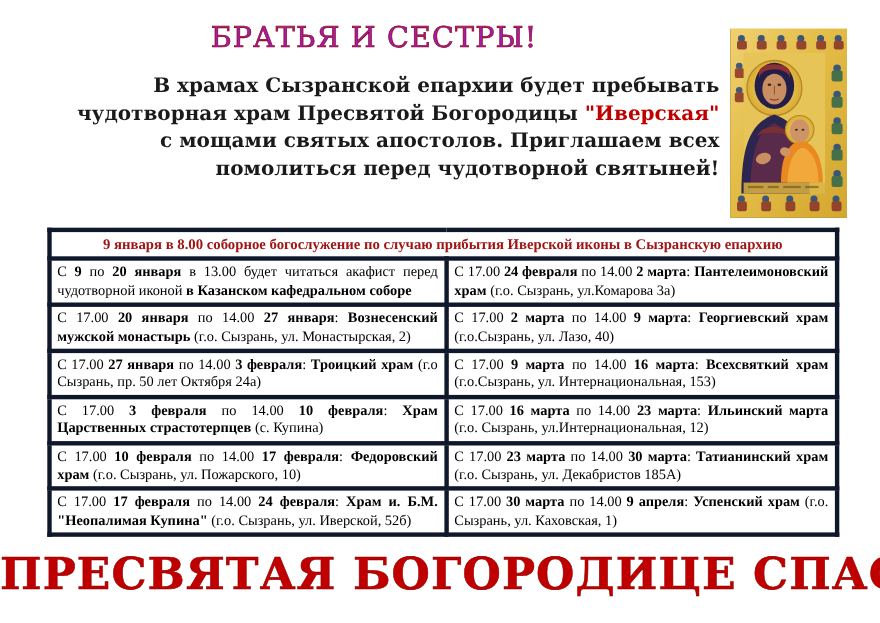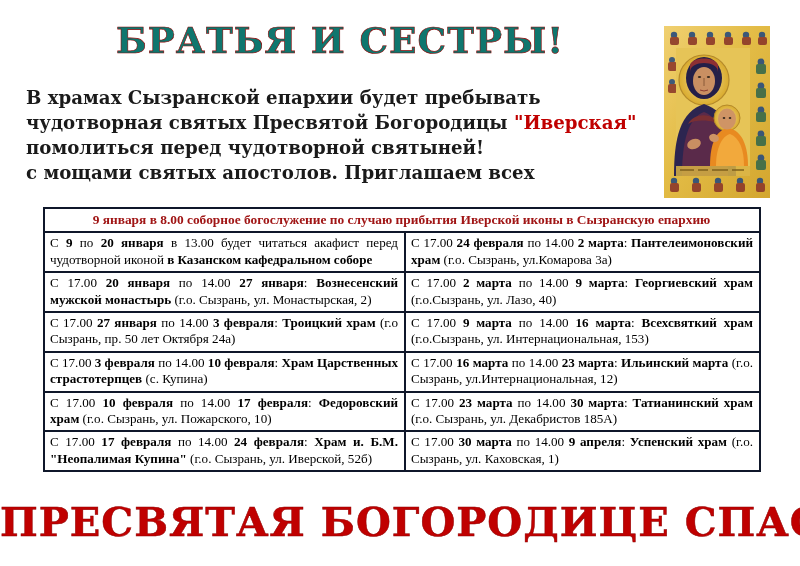--- a/index.html
+++ b/index.html
@@ -25,35 +25,35 @@
     height: 200px;
   }
 
   .headline {
     position: absolute;
     left: 30px;
     top: 22px;
     width: 620px;
     text-align: center;
     font-family: "DejaVu Serif", "Liberation Serif", serif;
-    font-weight: bold;
-    font-size: 36px;
+    font-weight: normal;
+    font-size: 26px;
     letter-spacing: 1px;
-    color: #0f766e;
+    color: #a21caf;
     -webkit-text-stroke: 0.6px #8d0000;
     line-height: 1;
     white-space: nowrap;
   }
 
   .subhead {
     position: absolute;
     left: 26px;
-    top: 85px;
+    top: 66px;
     width: 628px;
-    text-align: left;
+    text-align: right;
     font-family: "DejaVu Serif", "Liberation Serif", serif;
     font-weight: bold;
     font-size: 18.2px;
     line-height: 25px;
     color: #1a1a1a;
   }
   .subhead .ln { display: block; white-space: nowrap; }
   .subhead .accent { color: #c00000; }
 
   
@@ -72,21 +72,21 @@
   
   .schedule {
     position: absolute;
     left: 43px;
     top: 207px;
     width: 716px;
     border-collapse: collapse;
     table-layout: fixed;
   }
   .schedule td {
-    border: 2px solid #0f172a;
+    border: 4px solid #0f172a;
     padding: 2px 6px 3px 5px;
     font-family: "Liberation Serif", "DejaVu Serif", serif;
     font-size: 13.1px;
     line-height: 16.4px;
     vertical-align: top;
     text-align: justify;
     text-justify: inter-word;
     color: #000000;
   }
   .schedule td.banner {
@@ -124,23 +124,23 @@
 </style>
 </head>
 <body>
 
 <div class="poster-head">
 
   <div class="headline">БРАТЬЯ И СЕСТРЫ!</div>
 
   <div class="subhead">
     <span class="ln">В храмах Сызранской епархии будет пребывать</span>
-    <span class="ln"><span>чудотворная святых Пресвятой Богородицы </span><span class="accent">"Иверская"</span></span>
+    <span class="ln"><span>чудотворная храм Пресвятой Богородицы </span><span class="accent">"Иверская"</span></span>
+    <span class="ln">с мощами святых апостолов. Приглашаем всех</span>
     <span class="ln">помолиться перед чудотворной святыней!</span>
-    <span class="ln">с мощами святых апостолов. Приглашаем всех</span>
   </div>
 
   <div class="icon-frame">
     <svg width="106" height="172" viewBox="0 0 106 172" xmlns="http://www.w3.org/2000/svg">
       <defs>
         <linearGradient id="gold" x1="0" y1="0" x2="1" y2="1">
           <stop offset="0%" stop-color="#f0d071"></stop>
           <stop offset="45%" stop-color="#e3bc46"></stop>
           <stop offset="100%" stop-color="#d3a62f"></stop>
         </linearGradient>

